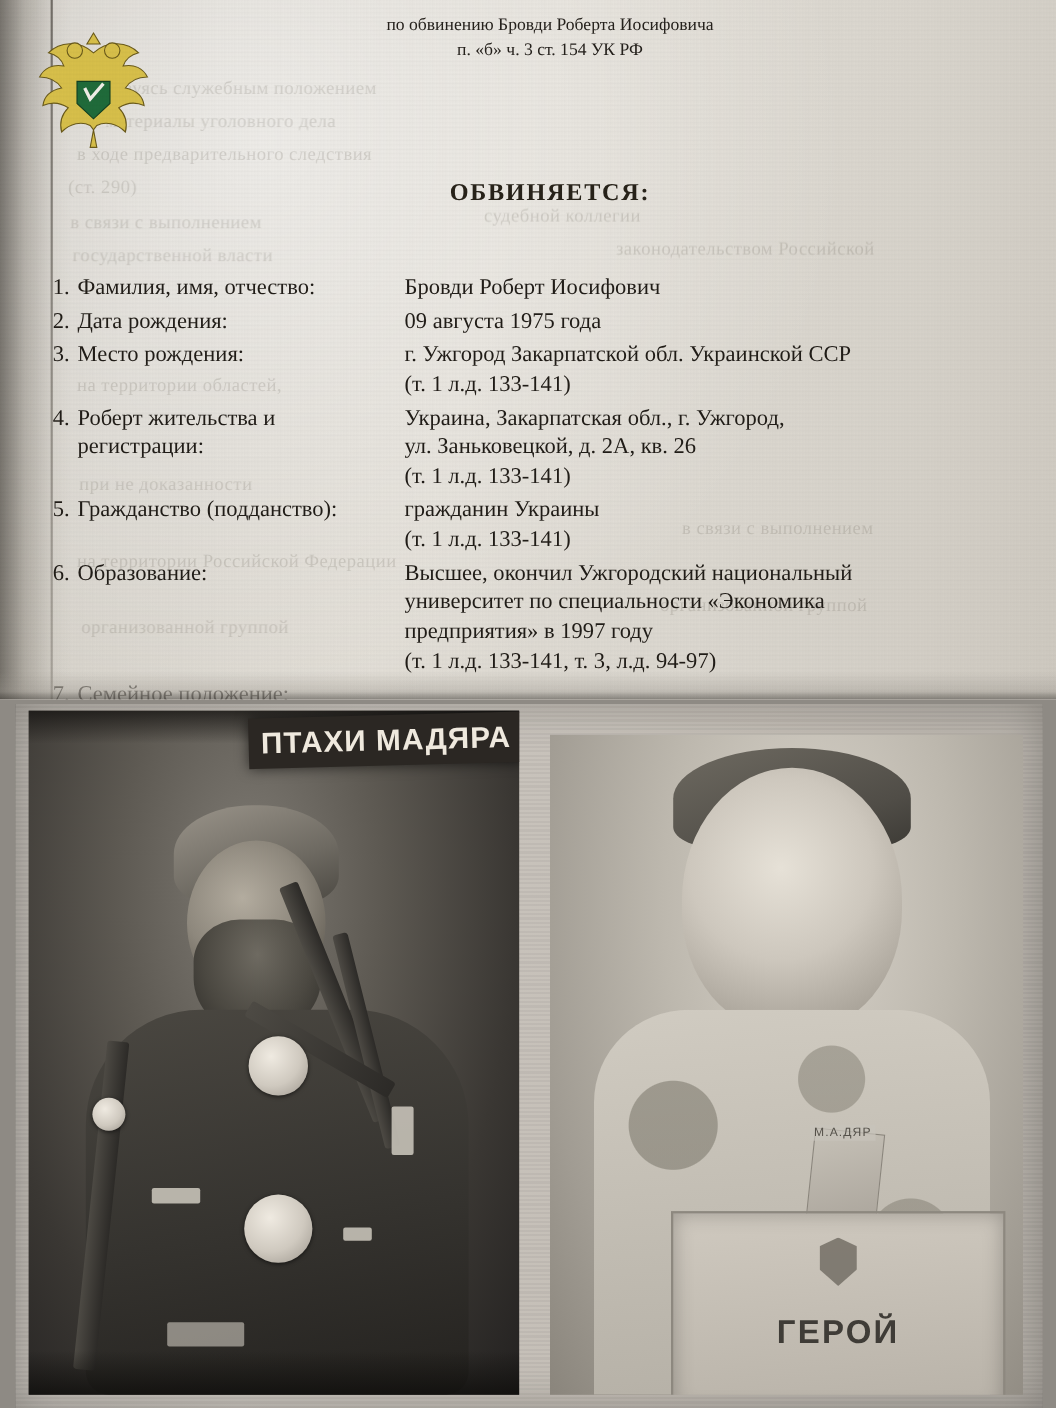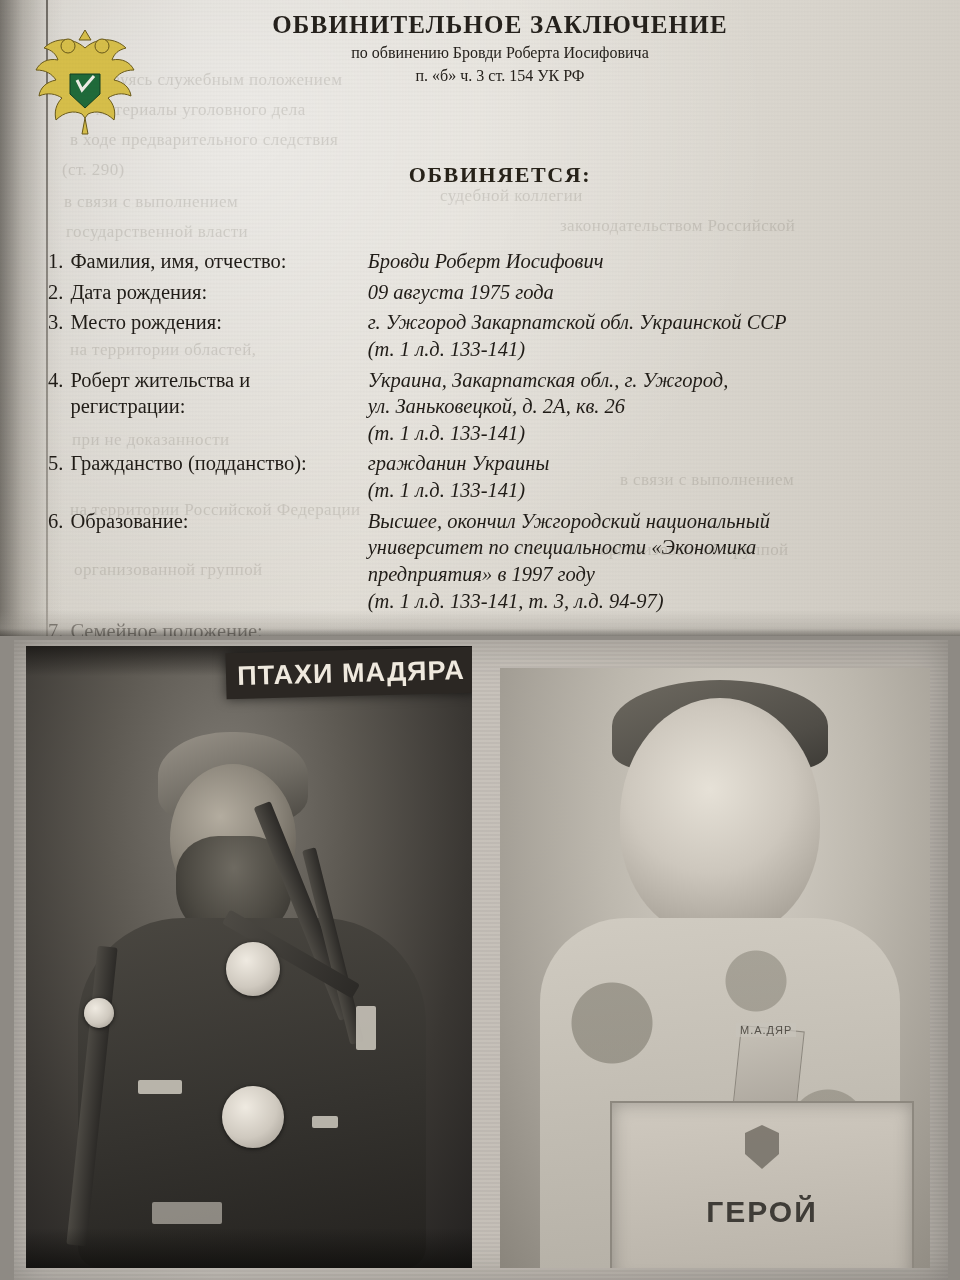--- a/index.html
+++ b/index.html
@@ -136,21 +136,20 @@
     padding-top: 5px;
     text-align: left;
     white-space: nowrap;
   }
   td.label {
     width: 292px;
     padding-right: 8px;
   }
   td.value {
     width: 560px;
-    font-style: italic;
   }
   .value .line {
     display: block;
   }
   .spread {
     display: flex;
     justify-content: space-between;
   }
   .ref {
     white-space: nowrap;
@@ -390,21 +389,20 @@
         <path d="M55 8 l6 10 h-12 z" fill="#d8c04a" stroke="#6a5a1a"></path>
         <path d="M40 52 h30 v20 l-15 14 l-15 -14 z" fill="#1f6b3a" stroke="#123f22"></path>
         <path d="M47 58 l5 10 l12 -14" stroke="#f0efe8" stroke-width="3" fill="none"></path>
         <path d="M55 96 l-3 16 h6 z" fill="#d8c04a" stroke="#6a5a1a"></path>
       </svg>
     </div>
 
     <div class="doc-inner">
 
       <div class="title-block">
-        <div class="title-main">ОБВИНИТЕЛЬНОЕ ЗАКЛЮЧЕНИЕ</div>
         <div class="title-sub">по обвинению Бровди Роберта Иосифовича</div>
         <div class="title-sub">п. «б» ч. 3 ст. 154 УК РФ</div>
       </div>
 
       <div class="accused-head">ОБВИНЯЕТСЯ:</div>
 
       <table class="fields">
         <tbody>
           <tr>
             <td class="num">1.</td>

